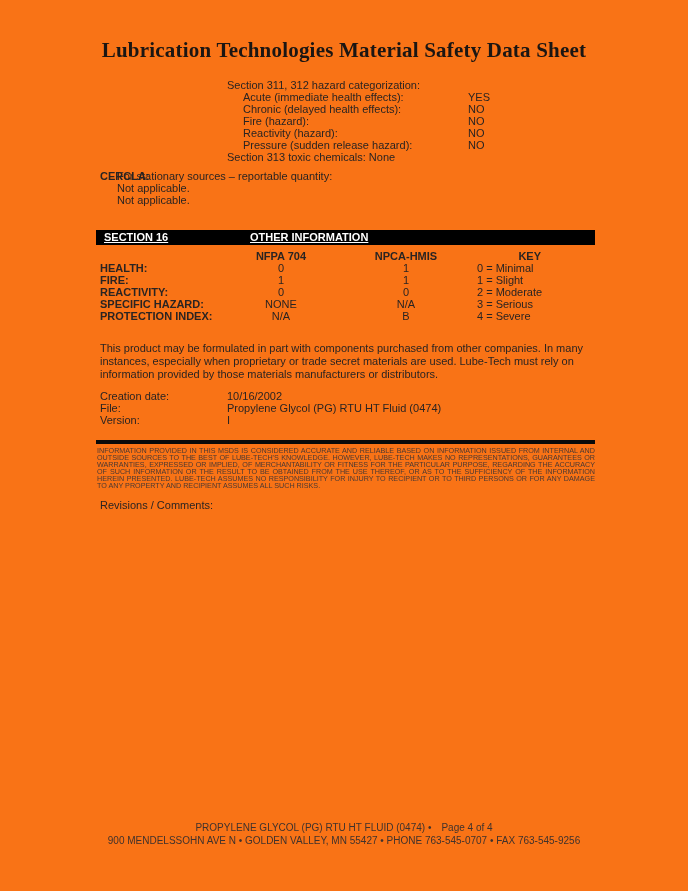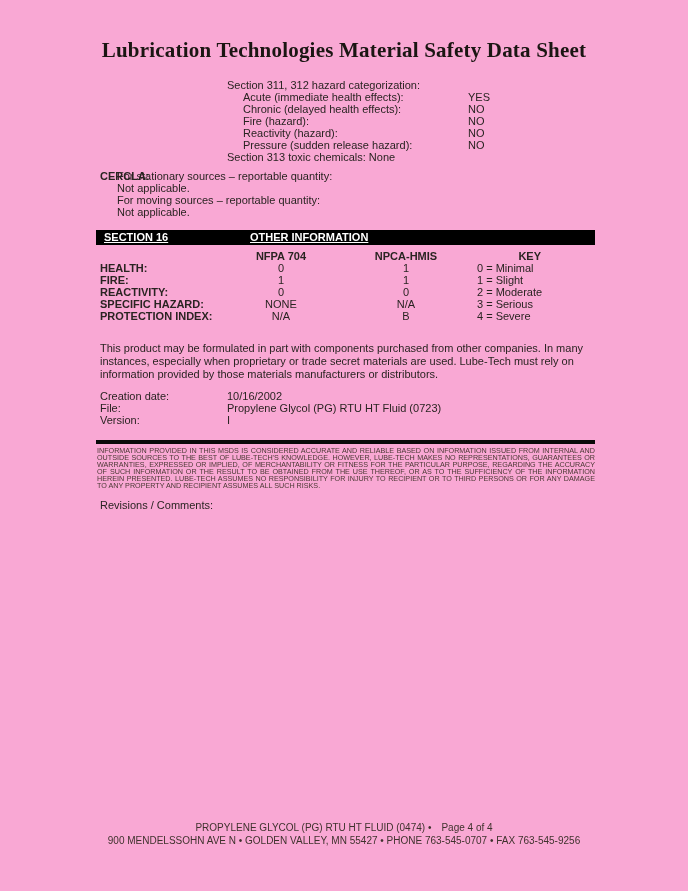--- a/index.html
+++ b/index.html
@@ -1,17 +1,17 @@
 <!DOCTYPE html>
 <html><head>
 <meta charset="utf-8">
 <style>
   html, body { margin:0; padding:0; background:#ffffff; }
   .page {
-    position:relative; width:688px; height:891px; background:#f9a8d4;
+    position:relative; width:688px; height:891px; background:#f97316;
     font-family:"Liberation Sans", sans-serif; color:#2a2422; font-size:11px;
     overflow:hidden;
   }
   .title {
     position:absolute; top:38px; left:0; width:100%; margin:0;
     text-align:center; font-family:"Liberation Serif", serif;
     font-size:21px; font-weight:bold; color:#1b1613; letter-spacing:0.2px;
   }
   .line { position:relative; height:12px; line-height:12px; font-size:11px; }
 
@@ -92,21 +92,20 @@
       <span class="lbl">Pressure (sudden release hazard):</span>
       <span class="val">NO</span>
     </div>
     <div class="line s313">Section 313 toxic chemicals: None</div>
   </div>
 
   <div class="cercla">
     <span class="clabel">CERCLA:</span>
     <div class="line cl">For stationary sources – reportable quantity:</div>
     <div class="line cl">Not applicable.</div>
-    <div class="line cl">For moving sources – reportable quantity:</div>
     <div class="line cl">Not applicable.</div>
   </div>
 
   <div class="secbar">
     <span class="num">SECTION 16</span>
     <span class="st">OTHER INFORMATION</span>
   </div>
 
   <div class="ratings">
     <div class="t-row head">
@@ -148,21 +147,21 @@
 
   <p class="note">This product may be formulated in part with components purchased from other companies.  In many instances, especially when proprietary or trade secret materials are used.  Lube-Tech must rely on information provided by those materials manufacturers or distributors.</p>
 
   <div class="fileinfo">
     <div class="line">
       <span class="fl">Creation date:</span>
       <span class="fv">10/16/2002</span>
     </div>
     <div class="line">
       <span class="fl">File:</span>
-      <span class="fv">Propylene Glycol (PG) RTU HT Fluid (0723)</span>
+      <span class="fv">Propylene Glycol (PG) RTU HT Fluid (0474)</span>
     </div>
     <div class="line">
       <span class="fl">Version:</span>
       <span class="fv">I</span>
     </div>
   </div>
 
   <div class="rule"></div>
 
   <p class="disclaimer">INFORMATION PROVIDED IN THIS MSDS IS CONSIDERED ACCURATE AND RELIABLE BASED ON INFORMATION ISSUED FROM INTERNAL AND OUTSIDE SOURCES TO THE BEST OF LUBE-TECH'S KNOWLEDGE. HOWEVER, LUBE-TECH MAKES NO REPRESENTATIONS, GUARANTEES OR WARRANTIES, EXPRESSED OR IMPLIED, OF MERCHANTABILITY OR FITNESS FOR THE PARTICULAR PURPOSE, REGARDING THE ACCURACY OF SUCH INFORMATION OR THE RESULT TO BE OBTAINED FROM THE USE THEREOF, OR AS TO THE SUFFICIENCY OF THE INFORMATION HEREIN PRESENTED. LUBE-TECH ASSUMES NO RESPONSIBILITY FOR INJURY TO RECIPIENT OR TO THIRD PERSONS OR FOR ANY DAMAGE TO ANY PROPERTY AND RECIPIENT ASSUMES ALL SUCH RISKS.</p>

